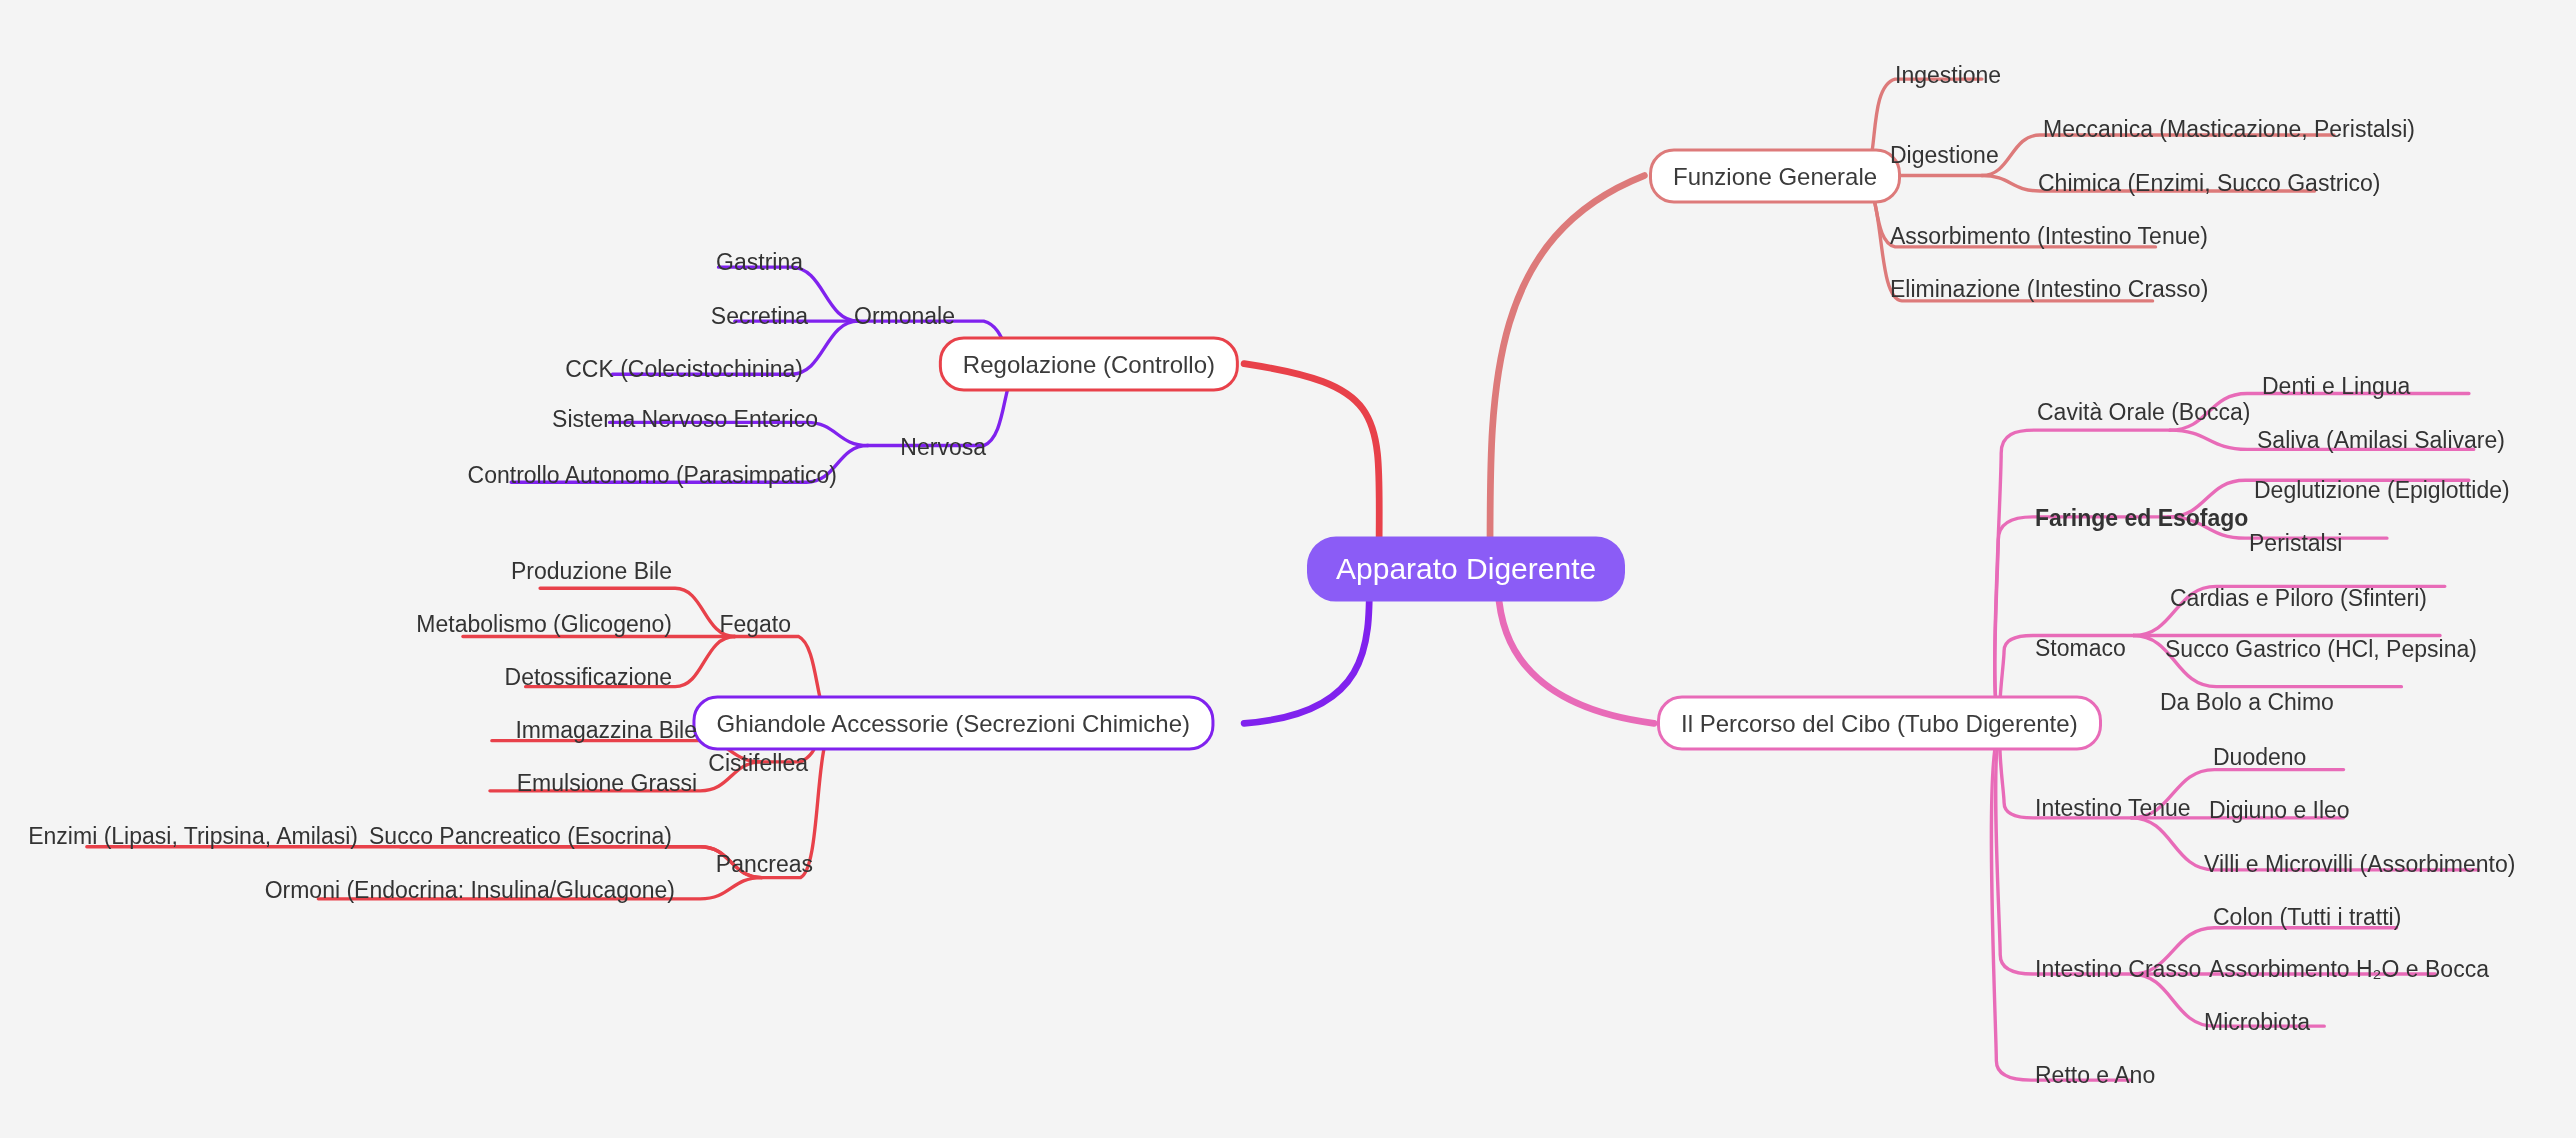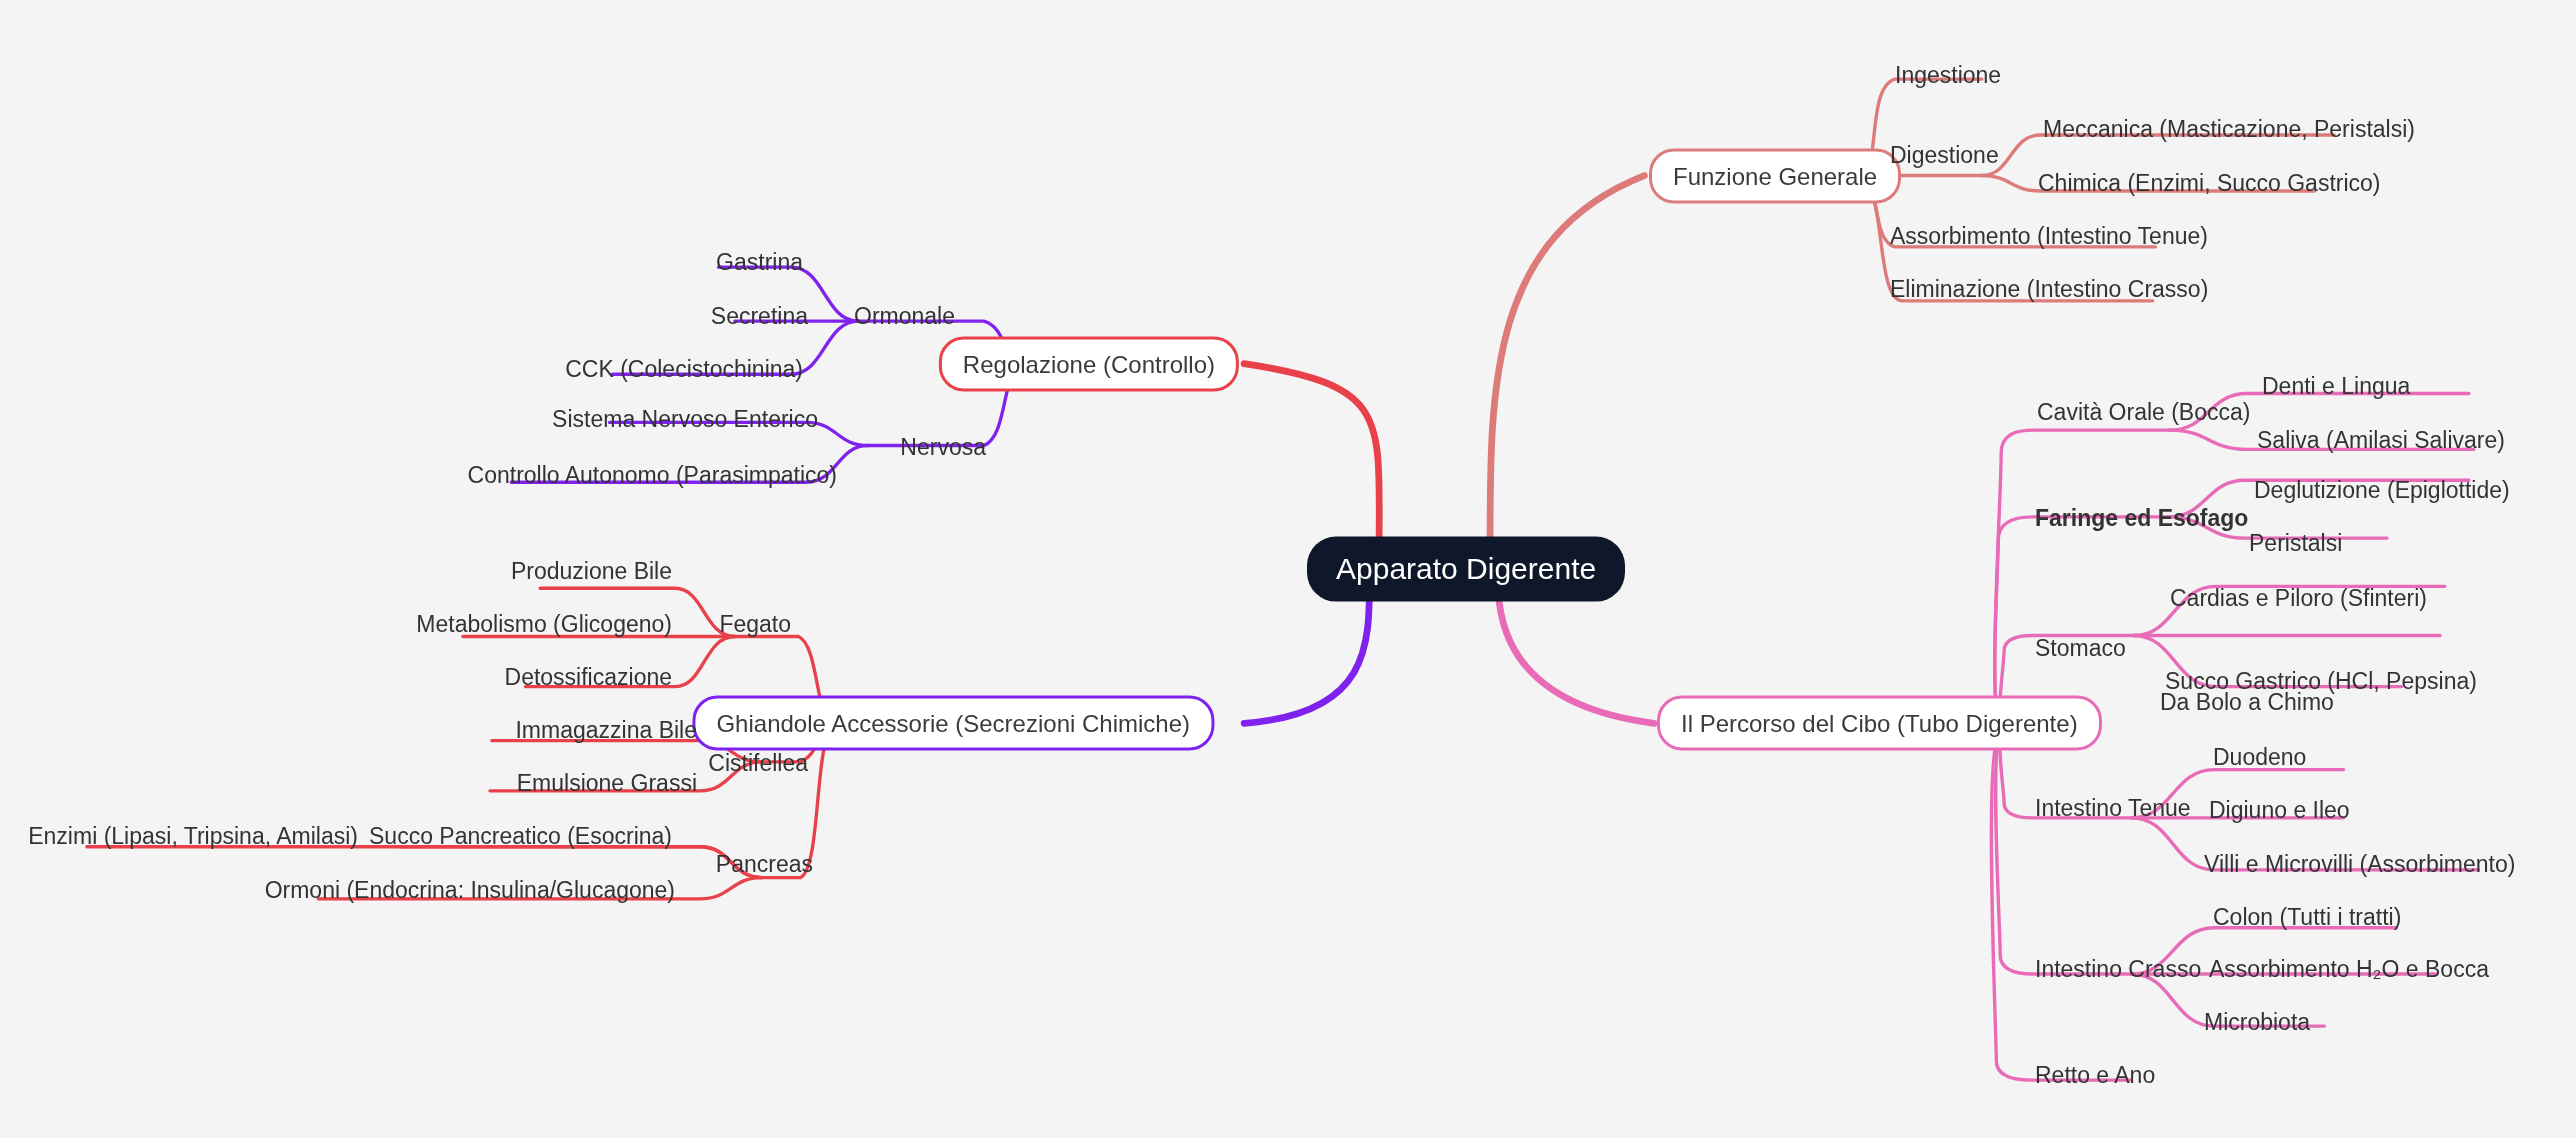--- a/index.html
+++ b/index.html
@@ -10,21 +10,21 @@
   .node{position:absolute;transform:translate(0,-50%);white-space:nowrap;box-sizing:border-box;}
   .leaf{font-size:23px;color:#333333;line-height:1;padding:0;}
   .leaf.r{transform:translate(0,-50%);}
   .leaf.l{transform:translate(-100%,-50%);}
   .pill{background:#ffffff;border-radius:25px;font-size:24px;color:#3b3b3b;
         padding:12.5px 21px;border:3.9px solid #dd7a7a;line-height:1;}
   .pill.red{border-color:#e8414a;}
   .pill.salmon{border-color:#dd7a7a;}
   .pill.purple{border-color:#8022ee;}
   .pill.pink{border-color:#e86bb8;}
-  .root{background:#0f172a;color:#ffffff;border:none;border-radius:29px;
+  .root{background:#8b5cf6;color:#ffffff;border:none;border-radius:29px;
         font-size:30px;padding:17.4px 29px;line-height:1;}
   .pill.l,.root.l{transform:translate(-100%,-50%);}
 </style>
 </head>
 <body>
 
 <div id="stage">
 
   <svg id="links" viewBox="0 0 2671 1180">
     <g fill="none" stroke-linecap="round">
@@ -143,21 +143,21 @@
   </div>
   <div class="node leaf r" style="left:2249px;top:543px;">
     <span>Peristalsi</span>
   </div>
   <div class="node leaf r" style="left:2035px;top:648px;">
     <span>Stomaco</span>
   </div>
   <div class="node leaf r" style="left:2170px;top:598px;">
     <span>Cardias e Piloro (Sfinteri)</span>
   </div>
-  <div class="node leaf r" style="left:2165px;top:649px;margin-top:32px;">
+  <div class="node leaf r" style="left:2165px;top:649px;">
     <span>Succo Gastrico (HCl, Pepsina)</span>
   </div>
   <div class="node leaf r" style="left:2160px;top:702px;">
     <span>Da Bolo a Chimo</span>
   </div>
   <div class="node leaf r" style="left:2035px;top:808px;">
     <span>Intestino Tenue</span>
   </div>
   <div class="node leaf r" style="left:2213px;top:757px;">
     <span>Duodeno</span>

